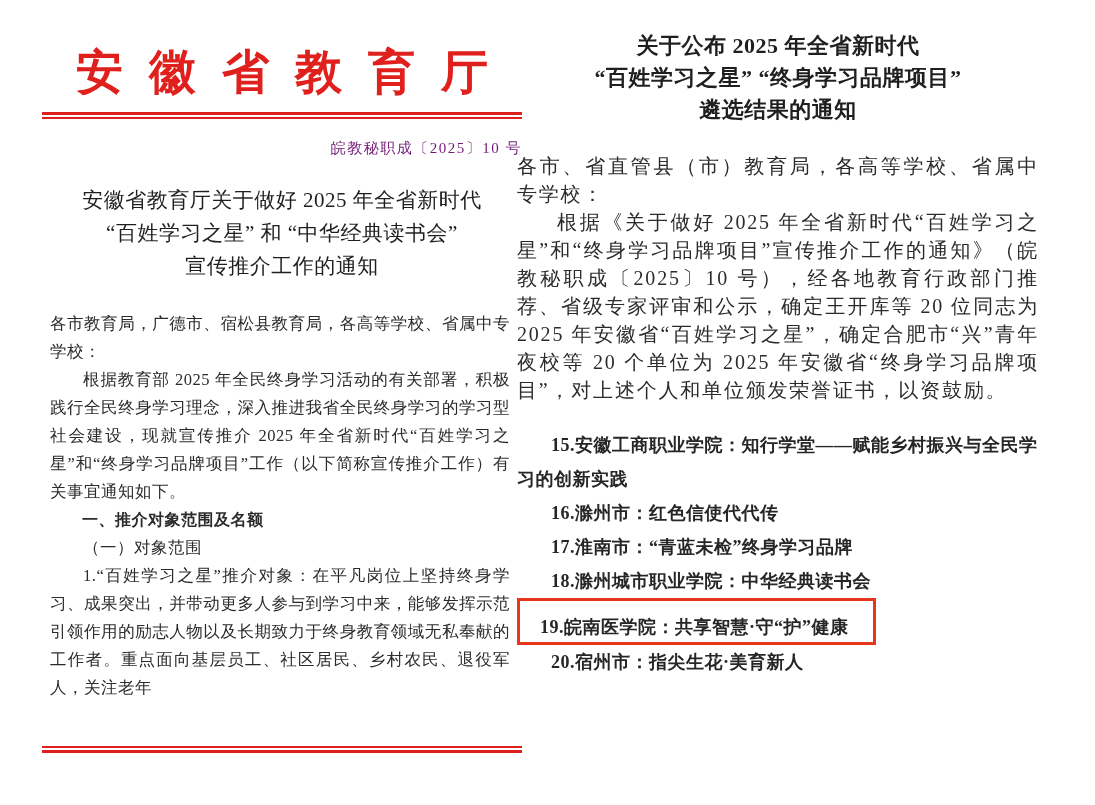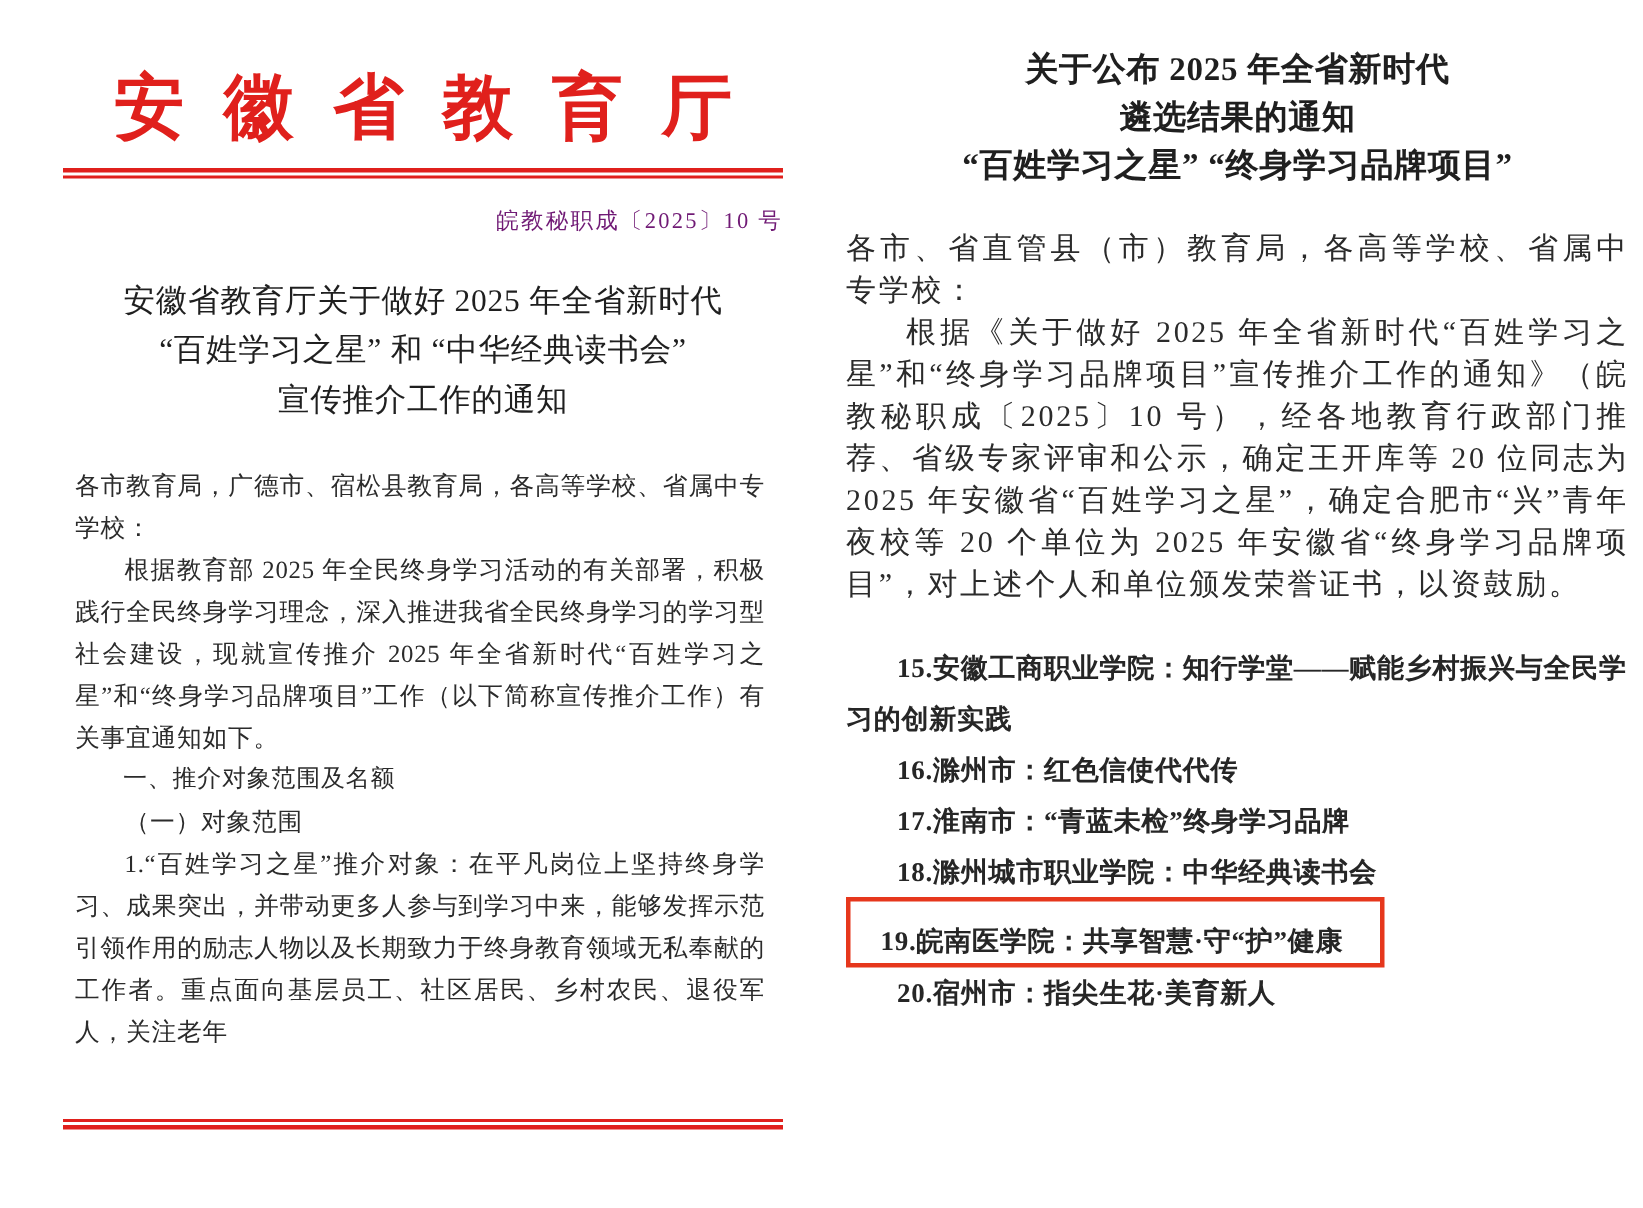--- a/index.html
+++ b/index.html
@@ -33,29 +33,29 @@
     margin-top:26px;font-size:21px;line-height:33px;font-weight:400;
     text-align:center;color:#1f1f1f;letter-spacing:0.5px;
   }
   .body-left{
     margin:27px 0 0 8px;width:460px;font-size:16.5px;line-height:28px;
     letter-spacing:0.5px;text-align:justify;
   }
   .body-left p{margin:0;}
   .indent{text-indent:2em;}
   .h-bold{
-    font-weight:400;text-indent:2em;
+    font-weight:700;text-indent:2em;
     font-family:"Liberation Sans","DejaVu Sans",sans-serif;font-size:16px;
   }
   .footline{position:absolute;top:746px;left:0;width:480px;}
   .footline .bar-thin{height:2px;background:var(--rule-red);}
   .footline .bar-gap{height:2px;}
   .footline .bar-thick{height:3px;background:var(--rule-red);}
   
-  .page-right{position:absolute;left:564px;top:0;width:522px;height:627px;}
+  .page-right{position:absolute;left:517px;top:0;width:522px;height:627px;}
   .doc-title-right{
     margin-top:30px;font-size:22px;line-height:32px;font-weight:700;
     text-align:center;color:#1f1f1f;letter-spacing:0.5px;
   }
   .body-right{
     margin-top:26px;font-size:20px;line-height:28px;letter-spacing:1.8px;
     text-align:justify;
   }
   .body-right p{margin:0;}
   .result-list{
@@ -104,22 +104,22 @@
     <div class="footline">
       <div class="bar-thin"></div>
       <div class="bar-gap"></div>
       <div class="bar-thick"></div>
     </div>
   </div>
 
   <div class="page-right">
     <div class="doc-title-right">
       <div>关于公布 2025 年全省新时代</div>
+      <div>“百姓学习之星” “终身学习品牌项目”</div>
       <div>遴选结果的通知</div>
-      <div>“百姓学习之星” “终身学习品牌项目”</div>
     </div>
 
     <div class="body-right">
       <p>各市、省直管县（市）教育局，各高等学校、省属中专学校：</p>
       <p class="indent">根据《关于做好 2025 年全省新时代“百姓学习之星”和“终身学习品牌项目”宣传推介工作的通知》（皖教秘职成〔2025〕10 号），经各地教育行政部门推荐、省级专家评审和公示，确定王开库等 20 位同志为 2025 年安徽省“百姓学习之星”，确定合肥市“兴”青年夜校等 20 个单位为 2025 年安徽省“终身学习品牌项目”，对上述个人和单位颁发荣誉证书，以资鼓励。</p>
     </div>
 
     <div class="result-list">
       <div class="list-item">15.安徽工商职业学院：知行学堂——赋能乡村振兴与全民学习的创新实践</div>
       <div class="list-item">16.滁州市：红色信使代代传</div>

